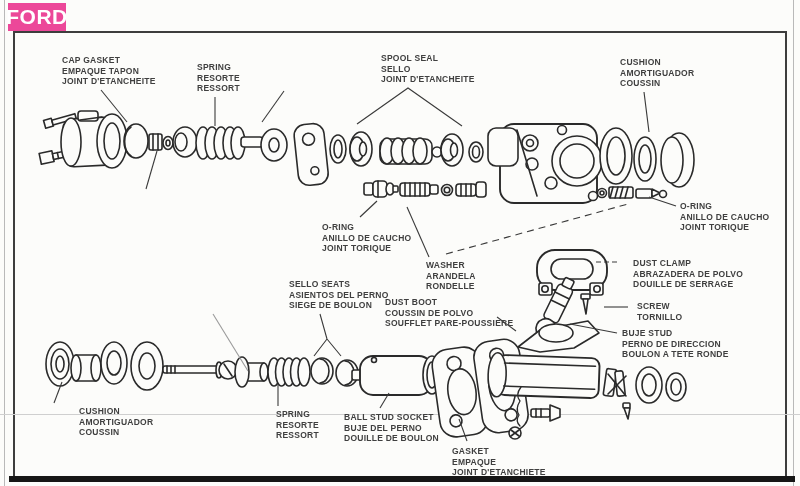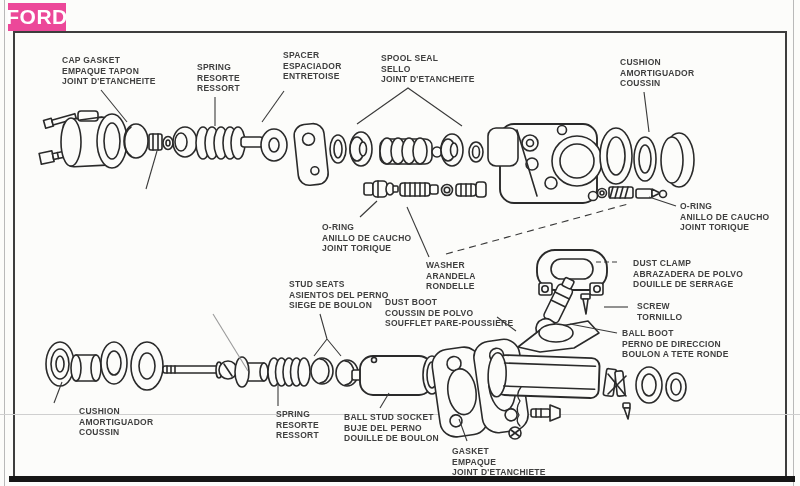--- a/index.html
+++ b/index.html
@@ -365,25 +365,20 @@
     <span>EMPAQUE TAPON</span>
     <span>JOINT D'ETANCHEITE</span>
   </div>
 
   <div class="label" style="left:197px;top:62px">
     <span>SPRING</span>
     <span>RESORTE</span>
     <span>RESSORT</span>
   </div>
 
-  <div class="label" style="left:283px;top:50px">
-    <span>SPACER</span>
-    <span>ESPACIADOR</span>
-    <span>ENTRETOISE</span>
-  </div>
 
   <div class="label" style="left:381px;top:53px">
     <span>SPOOL SEAL</span>
     <span>SELLO</span>
     <span>JOINT D'ETANCHEITE</span>
   </div>
 
   <div class="label" style="left:620px;top:57px">
     <span>CUSHION</span>
     <span>AMORTIGUADOR</span>
@@ -414,28 +409,28 @@
     <span>ABRAZADERA DE POLVO</span>
     <span>DOUILLE DE SERRAGE</span>
   </div>
 
   <div class="label" style="left:637px;top:301px">
     <span>SCREW</span>
     <span>TORNILLO</span>
   </div>
 
   <div class="label" style="left:622px;top:328px">
-    <span>BALL BOOT</span>
+    <span>BUJE STUD</span>
     <span>PERNO DE DIRECCION</span>
     <span>BOULON A TETE RONDE</span>
   </div>
 
 
   <div class="label" style="left:289px;top:279px">
-    <span>STUD SEATS</span>
+    <span>SELLO SEATS</span>
     <span>ASIENTOS DEL PERNO</span>
     <span>SIEGE DE BOULON</span>
   </div>
 
   <div class="label" style="left:385px;top:297px">
     <span>DUST BOOT</span>
     <span>COUSSIN DE POLVO</span>
     <span>SOUFFLET PARE-POUSSIERE</span>
   </div>
 

